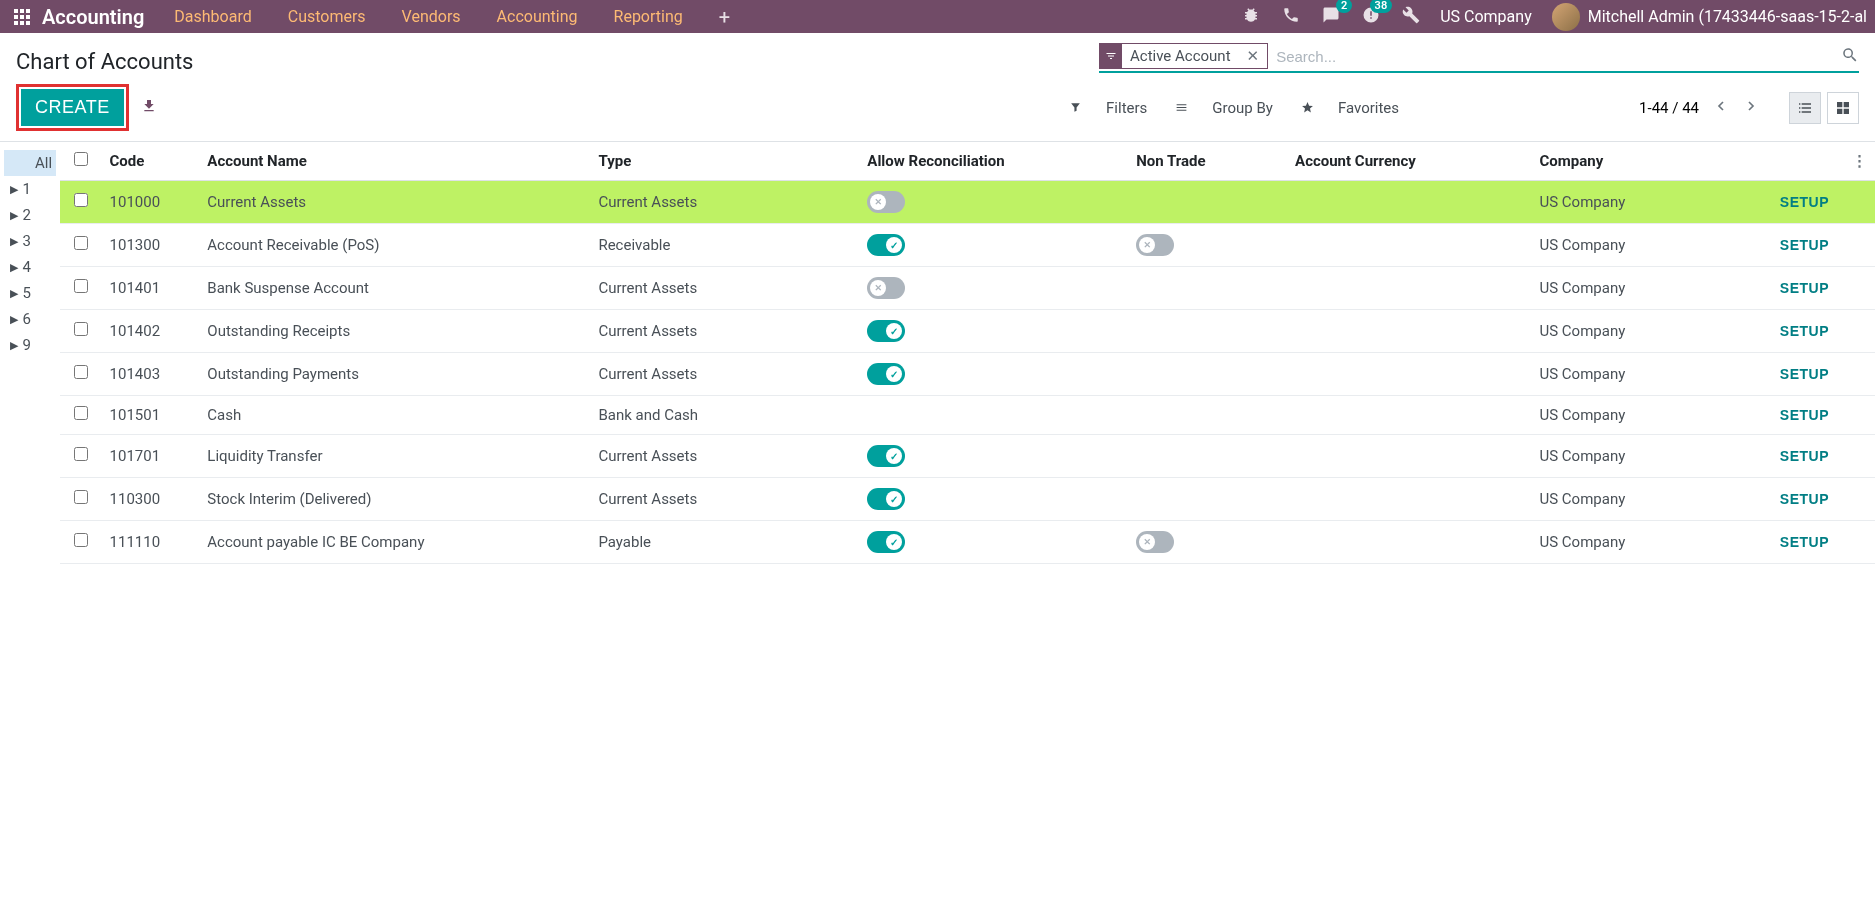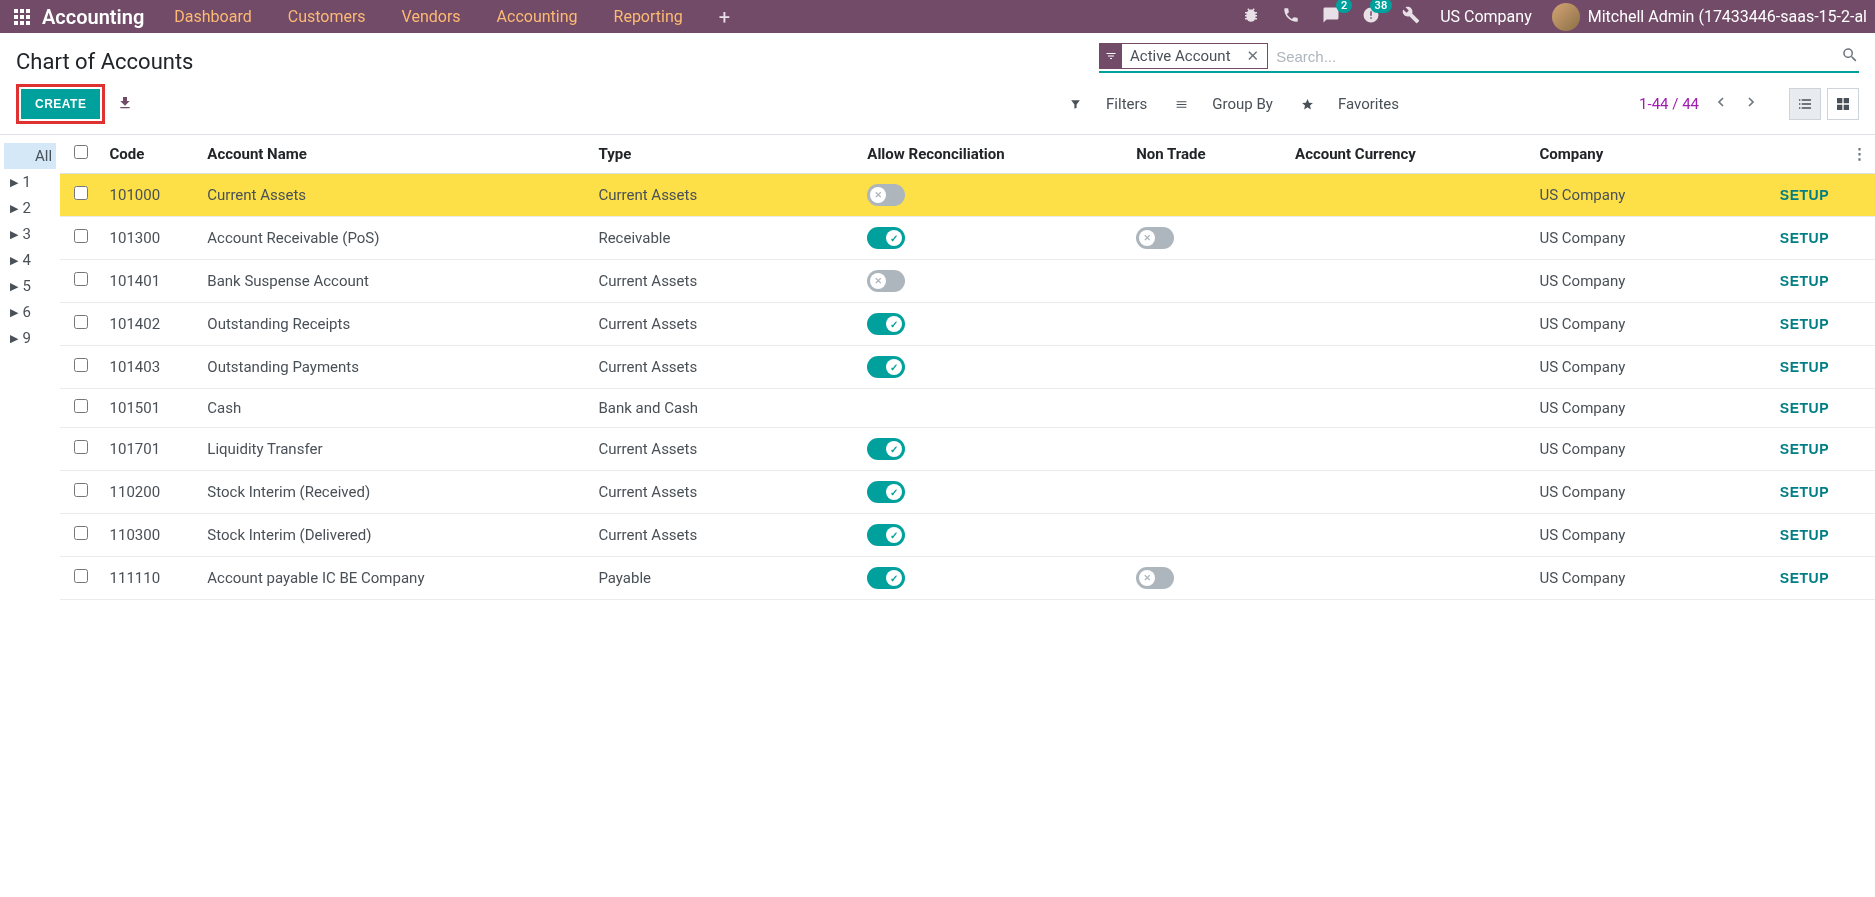--- a/index.html
+++ b/index.html
@@ -31,47 +31,47 @@
   .facet-icon { background: #714B67; color: #fff; width: 22px; height: 100%; display: flex; align-items: center; justify-content: center; }
   .facet-icon svg { width: 12px; height: 12px; fill: #fff; }
   .facet-label { padding: 0 8px; font-size: 15px; color: #495057; }
   .facet-remove { padding: 0 8px; cursor: pointer; color: #6c757d; font-size: 15px; }
   .search-input { border: none; outline: none; font-size: 15px; padding: 4px 8px; flex: 1; color: #495057; }
   .search-input::placeholder { color: #adb5bd; }
   .search-icon { margin-left: auto; cursor: pointer; }
   .search-icon svg { width: 18px; height: 18px; fill: #6c757d; }
 
   .cp-bottom { display: flex; align-items: center; padding: 10px 16px 10px 16px; }
-  .create-btn { background: #00A09D; color: #fff; border: none; padding: 8px 14px; font-size: 12px; font-weight: 700; cursor: pointer; letter-spacing: 0.5px; }
+  .create-btn { background: #00A09D; color: #fff; border: none; padding: 8px 14px; font-size: 18px; font-weight: 400; cursor: pointer; letter-spacing: 0.5px; }
   .create-highlight { border: 3px solid #e03131; padding: 2px; display: inline-block; }
   .import-icon { margin-left: 12px; cursor: pointer; color: #714B67; }
   .import-icon svg { width: 16px; height: 16px; fill: #714B67; }
   .search-options { margin-left: auto; display: flex; gap: 28px; align-items: center; }
   .search-opt { display: flex; align-items: center; gap: 24px; color: #495057; cursor: pointer; font-size: 15px; }
   .search-opt svg { width: 13px; height: 13px; fill: #495057; }
-  .pager { margin-left: 240px; display: flex; align-items: center; gap: 14px; color: #a21caf; font-size: 15px; }
+  .pager { margin-left: 240px; display: flex; align-items: center; gap: 14px; color: #000000; font-size: 15px; }
   .pager-arrow { cursor: pointer; color: #6c757d; }
   .pager-arrow svg { width: 16px; height: 16px; fill: #6c757d; stroke: #6c757d; stroke-width: 1; }
   .view-switcher { margin-left: 30px; display: flex; gap: 6px; }
   .view-btn { border: 1px solid #ced4da; background: #fff; width: 32px; height: 32px; display: flex; align-items: center; justify-content: center; cursor: pointer; }
   .view-btn.active { background: #e9ecef; }
   .view-btn svg { width: 16px; height: 16px; fill: #495057; }
 
   
   .main { display: flex; height: calc(100vh - 160px); }
   .sidebar { width: 60px; padding: 8px 4px; }
   .sidebar .sb-item { display: flex; align-items: center; gap: 4px; padding: 4px 6px; cursor: pointer; font-size: 15px; color: #495057; }
   .sidebar .sb-item.active { background: #d5e8f7; padding-left: 27px; }
   .sidebar .caret { font-size: 11px; color: #495057; }
 
   .table-wrap { flex: 1; overflow: auto; }
   table { width: 100%; border-collapse: collapse; }
   thead th { text-align: left; padding: 10px 8px; font-weight: 700; color: #212529; border-bottom: 1px solid #dee2e6; font-size: 15px; white-space: nowrap; }
   tbody td { padding: 10px 8px; border-bottom: 1px solid #e9ecef; color: #495057; font-size: 15px; vertical-align: middle; }
-  tbody tr.hovered { background: #fde047; border-radius: 12px; }
+  tbody tr.hovered { background: #bef264; border-radius: 12px; }
   .chk { width: 34px; text-align: center; }
   .chk input { width: 14px; height: 14px; cursor: pointer; }
   .col-code { width: 80px; }
   .col-name { width: 320px; }
   .col-type { width: 220px; }
   .col-recon { width: 220px; }
   .col-nontrade { width: 130px; }
   .col-curr { width: 200px; }
   .col-company { width: 170px; }
   .col-setup { width: 80px; text-align: right; }
@@ -351,34 +351,20 @@
                 <span class="knob"></span>
               </span></td>
             <td class="col-nontrade"></td>
             <td class="col-curr"></td>
             <td class="col-company">US Company</td>
             <td class="col-setup"><button class="setup-btn">SETUP</button></td>
             <td class="col-kebab"></td>
           </tr>
           <tr>
             <td class="chk"><input type="checkbox" style=""></td>
-            <td class="col-code">110200</td>
-            <td class="col-name">Stock Interim (Received)</td>
-            <td class="col-type">Current Assets</td>
-            <td class="col-recon"><span class="toggle on">
-                <span class="knob"></span>
-              </span></td>
-            <td class="col-nontrade"></td>
-            <td class="col-curr"></td>
-            <td class="col-company">US Company</td>
-            <td class="col-setup"><button class="setup-btn">SETUP</button></td>
-            <td class="col-kebab"></td>
-          </tr>
-          <tr>
-            <td class="chk"><input type="checkbox" style=""></td>
             <td class="col-code">110300</td>
             <td class="col-name">Stock Interim (Delivered)</td>
             <td class="col-type">Current Assets</td>
             <td class="col-recon"><span class="toggle on">
                 <span class="knob"></span>
               </span></td>
             <td class="col-nontrade"></td>
             <td class="col-curr"></td>
             <td class="col-company">US Company</td>
             <td class="col-setup"><button class="setup-btn">SETUP</button></td>

